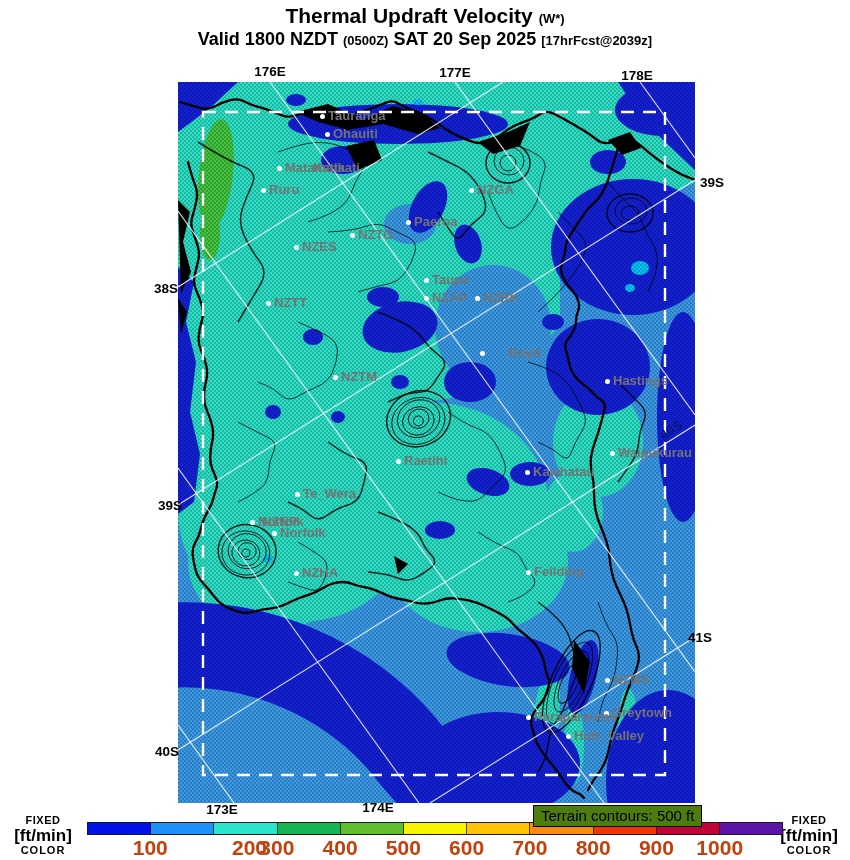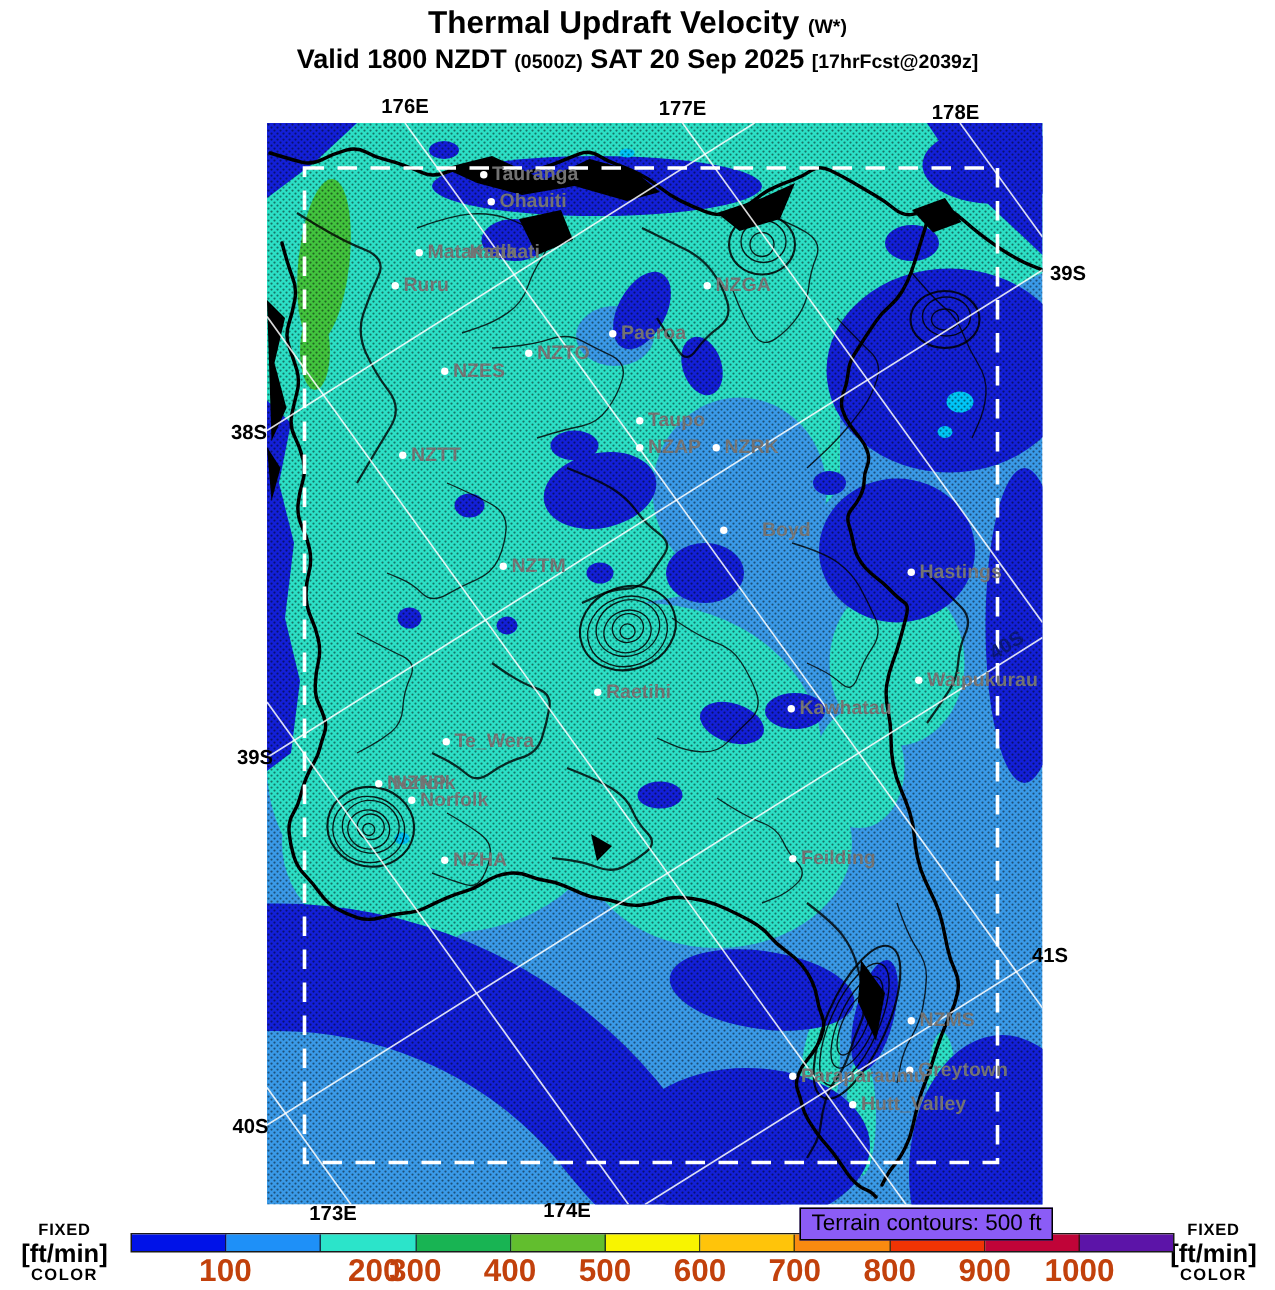--- a/index.html
+++ b/index.html
@@ -19,21 +19,21 @@
   .glabel{position:absolute;transform:translate(-50%,-50%);font-size:13.5px;font-weight:bold;color:#000;white-space:pre;}
   #colorbar{position:absolute;left:87px;top:822px;width:696px;height:13px;display:flex;
             border:1px solid #1a1a1a;box-sizing:border-box;}
   .cseg{height:100%;flex:1 1 auto;border-right:1px solid rgba(20,20,20,.75);}
   .cseg:last-child{border-right:none;}
   .ctick{position:absolute;top:836px;transform:translateX(-50%);font-size:21px;font-weight:bold;color:#c2410c;}
   .unit-block{position:absolute;width:86px;text-align:center;line-height:1;}
   .unit-top{font-size:11px;font-weight:bold;letter-spacing:.5px;}
   .unit-mid{font-size:17px;font-weight:bold;margin-top:1px;}
   .unit-bot{font-size:11px;font-weight:bold;letter-spacing:1px;margin-top:1px;}
-  #terrain-note{position:absolute;left:533px;top:805px;background:#8b5cf6;border:1.5px solid #000;
+  #terrain-note{position:absolute;left:533px;top:805px;background:#4d7c0f;border:1.5px solid #000;
                 padding:1px 7px 2px 7px;font-size:15px;white-space:pre;}
 </style>
 </head>
 <body>
 
 <div id="page">
 
   <div class="hline" id="title-line"><span>Thermal Updraft Velocity</span> <span id="title-note">(W*)</span></div>
 
   <div class="hline" id="valid-line"><span>Valid 1800 NZDT </span><span class="small-note">(0500Z)</span><span> SAT 20 Sep 2025 </span><span class="small-note">[17hrFcst@2039z]</span></div>

